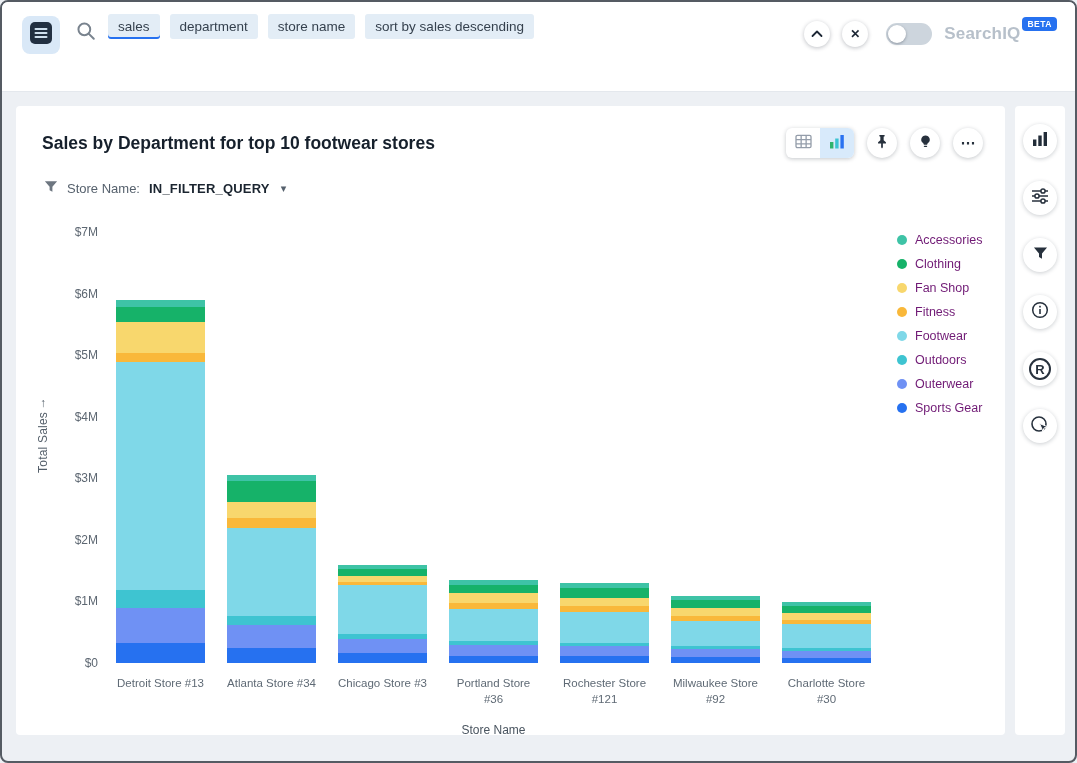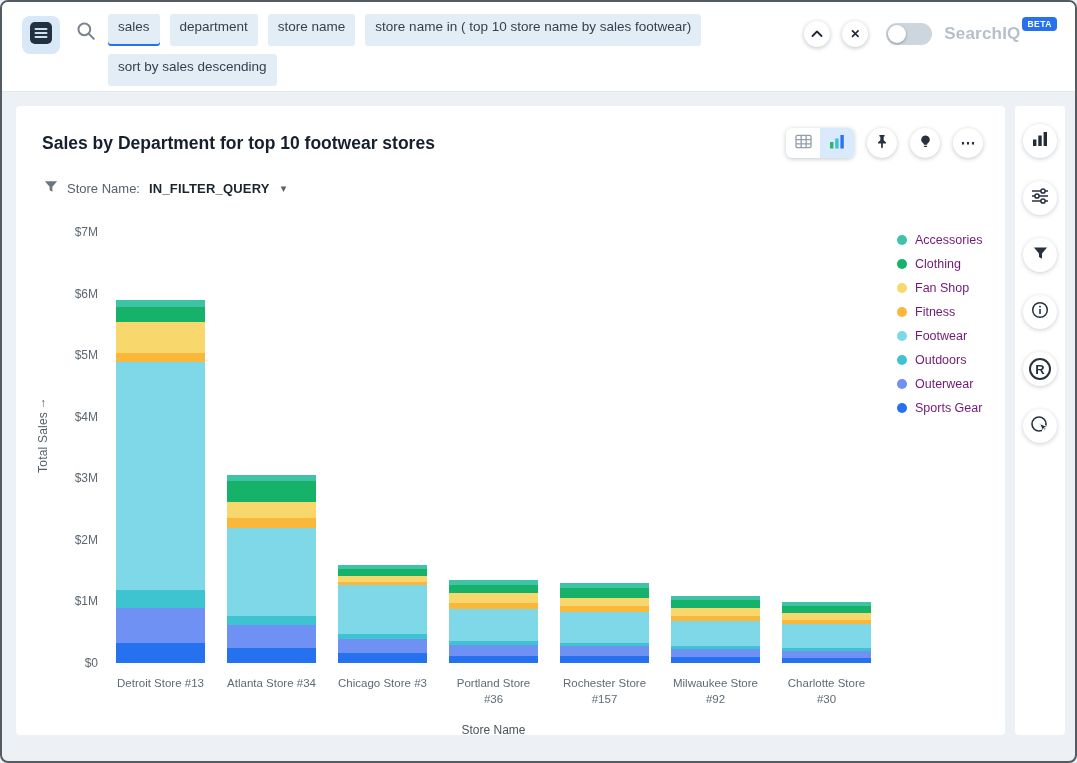--- a/index.html
+++ b/index.html
@@ -32,21 +32,21 @@
   }
   .search-zone { display: flex; margin-left: 16px; flex: none; }
   .search-glass { margin-top: 7px; flex: none; }
   .tokens {
     display: flex; flex-wrap: wrap; gap: 8px 10px;
     margin-left: 12px; width: 645px; align-content: flex-start;
   }
   .token {
     background: #e3edf6; color: #35414e;
     font-size: 13.5px; line-height: 1.2;
-    padding: 5px 10px 11px; border-radius: 3px;
+    padding: 5px 10px 4px; border-radius: 3px;
     white-space: nowrap; cursor: pointer;
   }
   .token--active { box-shadow: inset 0 -2px 0 #2671f0; }
   .topbar-right {
     margin-left: auto; display: flex; align-items: center;
     gap: 12px; margin-top: 7px;
   }
   .circle-btn {
     width: 26px; height: 26px; border-radius: 50%;
     background: #fff; box-shadow: 0 1px 4px rgba(20,30,45,.28);
@@ -187,21 +187,20 @@
     <span class="search-glass">
       <svg width="20" height="20" viewBox="0 0 18 18">
           <circle cx="7.5" cy="7.5" r="5.3" stroke="#79838e" stroke-width="1.8" fill="none"></circle>
           <line x1="11.6" y1="11.6" x2="16" y2="16" stroke="#79838e" stroke-width="1.8" stroke-linecap="round"></line>
         </svg>
     </span>
     <div class="tokens">
         <span class="token token--active">sales</span>
         <span class="token">department</span>
         <span class="token">store name</span>
-        <span class="token">store name in ( top 10 store name by sales footwear)</span>
         <span class="token">sort by sales descending</span>
       </div>
   </div>
 
   <div class="topbar-right">
     <div class="circle-btn">
       <span>
         <svg width="12" height="8" viewBox="0 0 12 8">
             <polyline points="1.5,6 6,1.5 10.5,6" stroke="#1d2735" stroke-width="1.8" fill="none" stroke-linecap="round" stroke-linejoin="round"></polyline>
           </svg>
@@ -404,21 +403,21 @@
             <div class="legend-label">Sports Gear</div>
           </div>
         </div>
     </div>
 
     <div class="x-labels">
         <div class="xlab">Detroit Store #13</div>
         <div class="xlab">Atlanta Store #34</div>
         <div class="xlab">Chicago Store #3</div>
         <div class="xlab">Portland Store #36</div>
-        <div class="xlab">Rochester Store #157</div>
+        <div class="xlab">Rochester Store #121</div>
         <div class="xlab">Milwaukee Store #92</div>
         <div class="xlab">Charlotte Store #30</div>
       </div>
     <div class="x-title">Store Name</div>
   </div>
 
   <div class="rail">
     <div class="rail-btn">
       <span>
         <svg width="16" height="16" viewBox="0 0 16 16">

